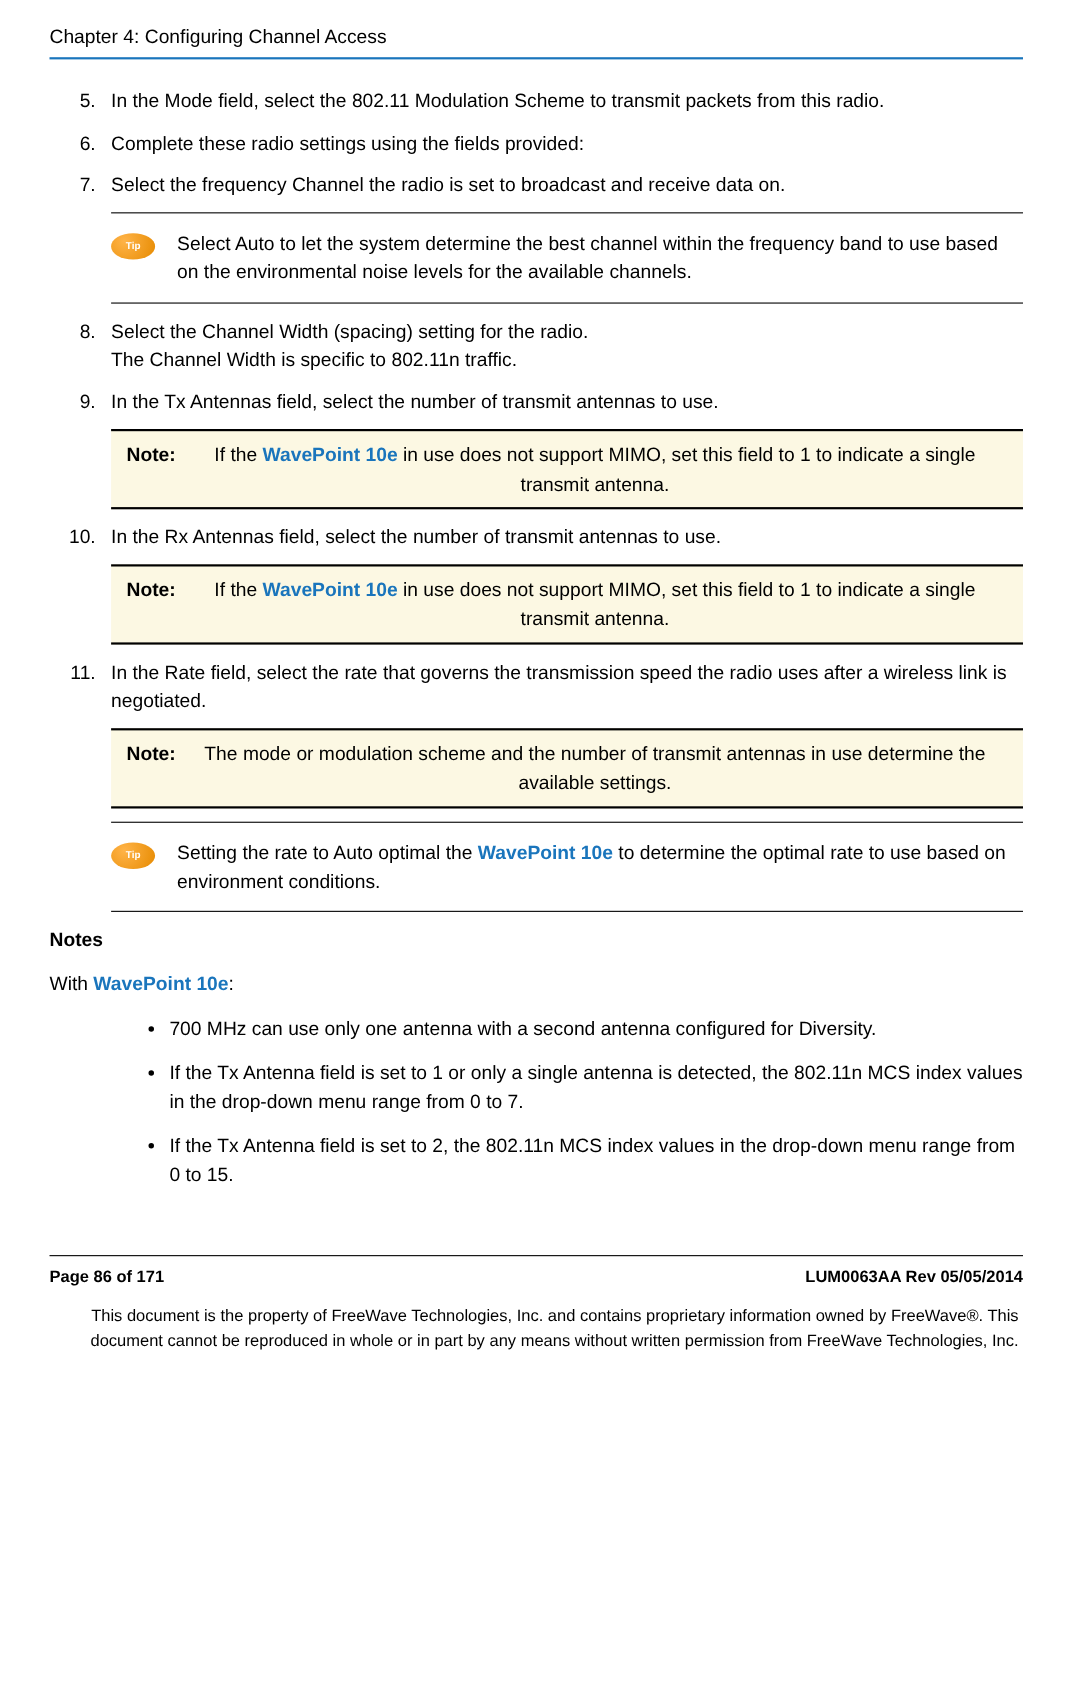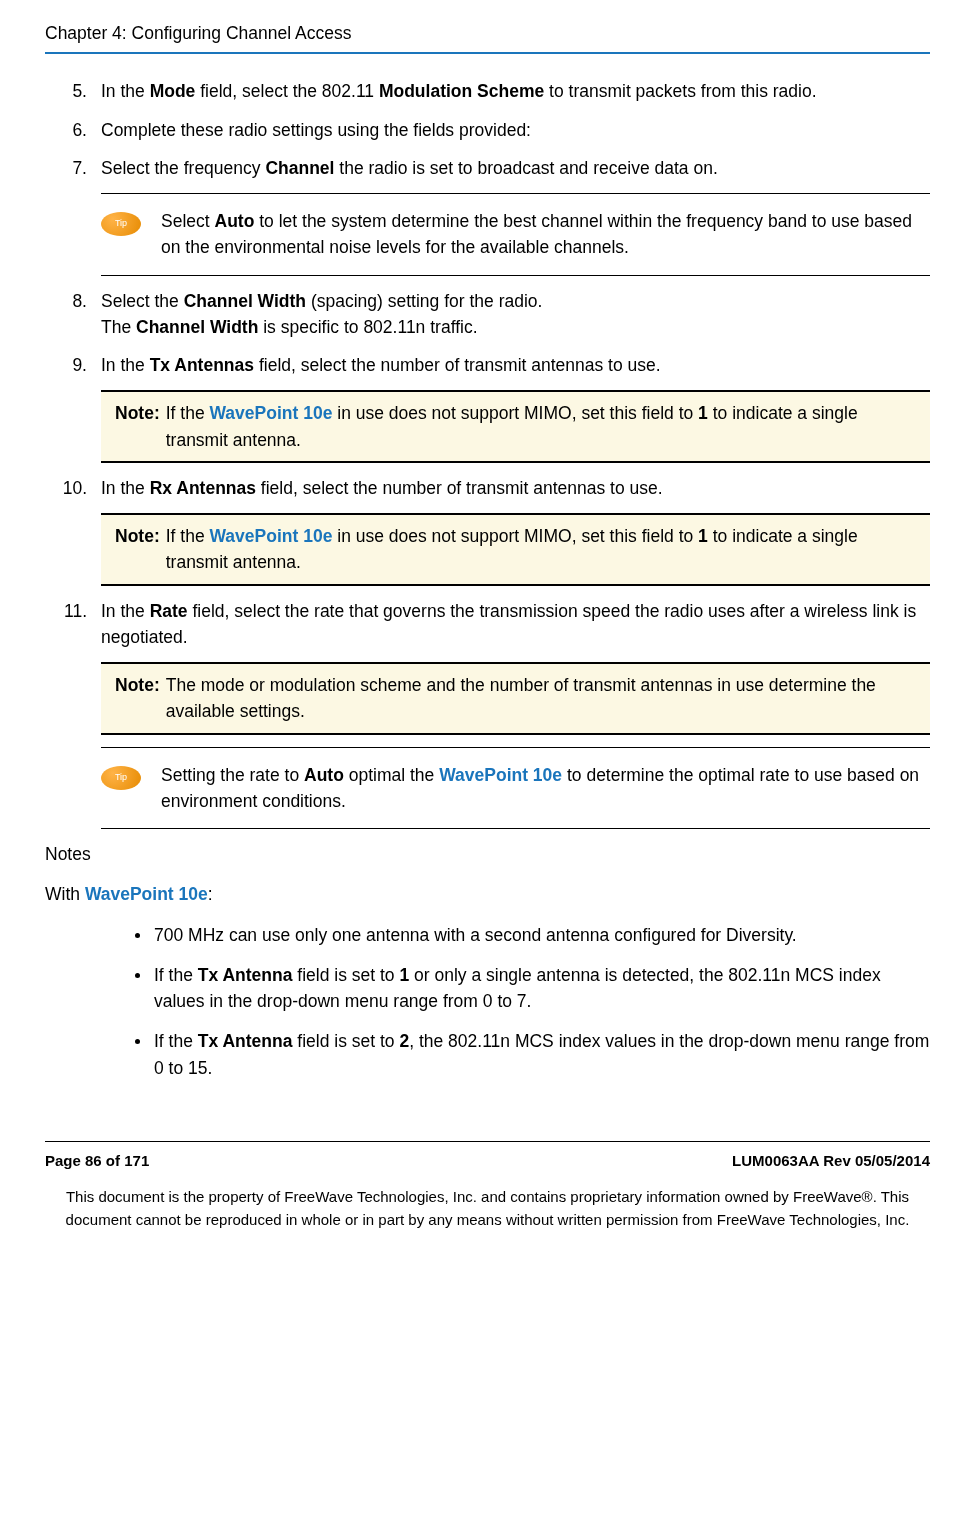--- a/index.html
+++ b/index.html
@@ -61,21 +61,21 @@
     height: 24px;
     background: radial-gradient(circle at 30% 30%, #ffb347, #e68a00);
     border-radius: 50%;
     margin-right: 20px;
     margin-top: 4px;
     display: flex;
     align-items: center;
     justify-content: center;
     font-size: 9px;
     color: #fff;
-    font-weight: normal;
+    font-weight: bold;
     flex-shrink: 0;
   }
   .tip-text {
     flex: 1;
   }
   .note-box {
     background: #fcf8e3;
     padding: 8px 14px 8px 14px;
     border-top: 2px solid #000;
     border-bottom: 2px solid #000;
@@ -83,25 +83,26 @@
   .note-flex {
     display: flex;
   }
   .note-label {
     font-weight: bold;
     padding-right: 6px;
     white-space: nowrap;
   }
   .note-content {
     flex: 1;
-  }
-  .b { font-weight: bold; }
+    text-align: center;
+  }
+  .b { font-weight: normal; }
   .link { color: #1a75bc; font-weight: bold; }
   .notes-heading {
-    font-weight: normal;
+    font-weight: bold;
     margin-bottom: 14px;
   }
   .with-line {
     margin-bottom: 14px;
   }
   ul.bullets {
     list-style: none;
     padding: 0;
     margin: 0 0 0 90px;
   }
@@ -124,21 +125,21 @@
   .footer-bar {
     display: flex;
     justify-content: space-between;
     border-top: 1px solid #000;
     padding-top: 8px;
     margin-top: 60px;
     font-size: 15px;
     font-weight: bold;
   }
   .footer-legal {
-    text-align: center;
+    text-align: right;
     font-size: 15px;
     margin-top: 14px;
     padding: 0 4px;
   }
 </style>
 </head>
 <body>
 
 <div class="page">
 

